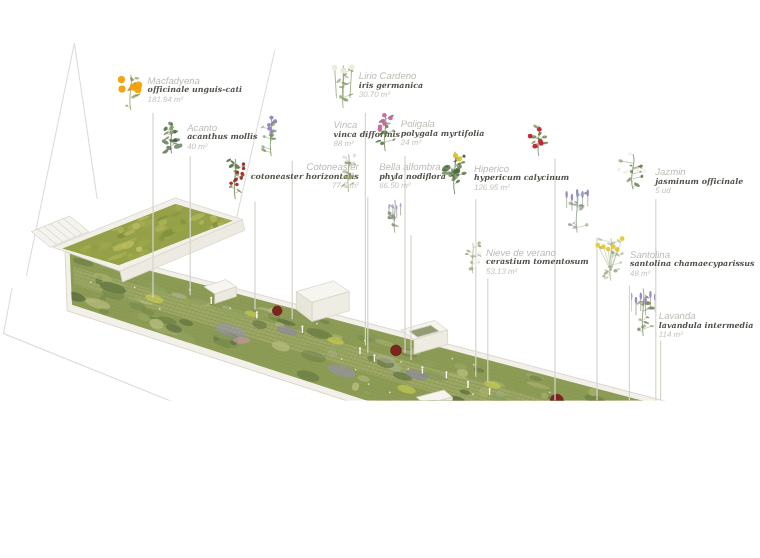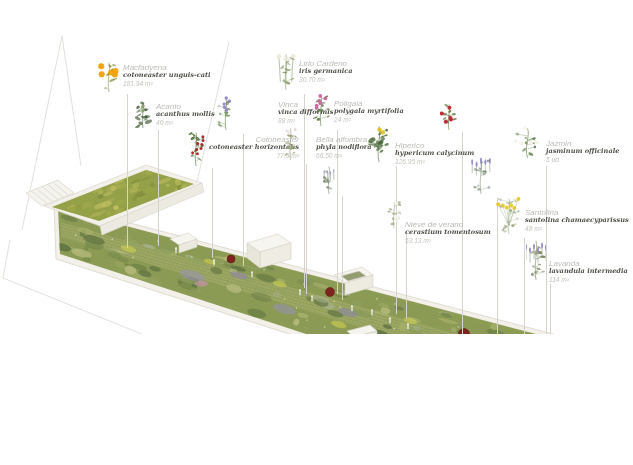--- a/index.html
+++ b/index.html
@@ -418,21 +418,21 @@
             <line x1="11" y1="7.9" x2="11.9" y2="6.0" stroke="#8a9450" stroke-width="0.45" opacity="0.7"></line>
             <ellipse cx="11.9" cy="6.0" rx="1.9" ry="1.2" fill="#8a9450" opacity="0.82" transform="rotate(44 11.9 6.0)"></ellipse>
             <circle cx="17.5" cy="10.9" r="3.0" fill="#f2a007" opacity="0.95"></circle>
             <circle cx="3.2" cy="6.3" r="3.0" fill="#f2a007" opacity="0.95"></circle>
             <circle cx="13.2" cy="12.6" r="3.0" fill="#f2a007" opacity="0.95"></circle>
             <circle cx="16.8" cy="14.5" r="3.0" fill="#f2a007" opacity="0.95"></circle>
             <circle cx="3.7" cy="14.2" r="3.0" fill="#f2a007" opacity="0.95"></circle>
           </svg></span>
         <span class="plant-text" style="margin-top: 4px;">
           <span class="plant-name">Macfadyena</span>
-          <span class="plant-latin">cotoneaster unguis-cati</span>
+          <span class="plant-latin">officinale unguis-cati</span>
           <span class="plant-area">181.94 m²</span>
         </span>
       </div>
       <div class="leader" style="left: 127px; top: 94px; height: 154px;"></div>
       <div class="plant-label" style="left: 133px; top: 100px;">
         <span class="plant-icon"><svg width="20" height="28" viewBox="0 0 20 28">
             <path d="M10,28 C 7.6,16.8 12.0,8.4 10.0,2.5" stroke="#46603a" stroke-width="0.7" fill="none" opacity="0.85"></path>
             <line x1="10" y1="18.2" x2="13.0" y2="16.6" stroke="#46603a" stroke-width="0.45" opacity="0.7"></line>
             <ellipse cx="13.0" cy="16.6" rx="1.2" ry="1.4" fill="#46603a" opacity="0.73" transform="rotate(-38 13.0 16.6)"></ellipse>
             <line x1="10" y1="18.9" x2="13.6" y2="17.2" stroke="#46603a" stroke-width="0.45" opacity="0.7"></line>
@@ -690,21 +690,21 @@
             <ellipse cx="3.2" cy="8.2" rx="0.7" ry="2.1" fill="#a2a6c6" opacity="0.95"></ellipse>
             <line x1="6.4" y1="10.1" x2="6.4" y2="16.6" stroke="#7d8b74" stroke-width="0.5"></line>
             <ellipse cx="6.4" cy="8.1" rx="0.7" ry="2.1" fill="#a2a6c6" opacity="0.95"></ellipse>
             <line x1="9.6" y1="11.0" x2="9.6" y2="17.5" stroke="#7d8b74" stroke-width="0.5"></line>
             <ellipse cx="9.6" cy="9.0" rx="0.7" ry="2.1" fill="#a2a6c6" opacity="0.95"></ellipse>
             <line x1="12.8" y1="9.0" x2="12.8" y2="15.5" stroke="#7d8b74" stroke-width="0.5"></line>
             <ellipse cx="12.8" cy="7.0" rx="0.7" ry="2.1" fill="#a2a6c6" opacity="0.95"></ellipse>
           </svg></span>
       </div>
       <div class="leader" style="left: 342px; top: 196px; height: 104px;"></div>
-      <div class="plant-label" style="left: 366px; top: 124px; align-items: flex-end;">
+      <div class="plant-label" style="left: 366px; top: 124px;">
         <span class="plant-icon"><svg width="26" height="38" viewBox="0 0 26 38">
             <path d="M13,38 C 9.9,22.8 15.6,11.4 13.0,2.5" stroke="#4c6a3a" stroke-width="0.7" fill="none" opacity="0.85"></path>
             <line x1="13" y1="20.1" x2="4.2" y2="17.8" stroke="#4c6a3a" stroke-width="0.45" opacity="0.7"></line>
             <ellipse cx="4.2" cy="17.8" rx="2.2" ry="1.3" fill="#4c6a3a" opacity="0.65" transform="rotate(-4 4.2 17.8)"></ellipse>
             <line x1="13" y1="8.5" x2="20.7" y2="6.2" stroke="#4c6a3a" stroke-width="0.45" opacity="0.7"></line>
             <ellipse cx="20.7" cy="6.2" rx="1.3" ry="1.3" fill="#4c6a3a" opacity="0.94" transform="rotate(25 20.7 6.2)"></ellipse>
             <line x1="13" y1="21.1" x2="14.7" y2="18.9" stroke="#4c6a3a" stroke-width="0.45" opacity="0.7"></line>
             <ellipse cx="14.7" cy="18.9" rx="1.4" ry="1.5" fill="#4c6a3a" opacity="0.91" transform="rotate(39 14.7 18.9)"></ellipse>
             <line x1="13" y1="29.4" x2="15.6" y2="27.1" stroke="#4c6a3a" stroke-width="0.45" opacity="0.7"></line>
             <ellipse cx="15.6" cy="27.1" rx="2.0" ry="1.2" fill="#4c6a3a" opacity="0.78" transform="rotate(-36 15.6 27.1)"></ellipse>
@@ -763,21 +763,21 @@
             <ellipse cx="7.0" cy="18.6" rx="1.1" ry="1.2" fill="#a3ad85" opacity="0.85" transform="rotate(39 7.0 18.6)"></ellipse>
             <line x1="8" y1="6.4" x2="13.5" y2="4.7" stroke="#a3ad85" stroke-width="0.45" opacity="0.7"></line>
             <ellipse cx="13.5" cy="4.7" rx="1.7" ry="1.0" fill="#a3ad85" opacity="0.95" transform="rotate(34 13.5 4.7)"></ellipse>
             <circle cx="10.0" cy="17.1" r="1.5" fill="#f4f2ea" opacity="0.95"></circle>
             <circle cx="11.8" cy="17.7" r="1.5" fill="#f4f2ea" opacity="0.95"></circle>
             <circle cx="12.5" cy="17.5" r="1.5" fill="#f4f2ea" opacity="0.95"></circle>
             <circle cx="10.4" cy="20.5" r="1.5" fill="#f4f2ea" opacity="0.95"></circle>
             <circle cx="13.7" cy="10.9" r="1.5" fill="#f4f2ea" opacity="0.95"></circle>
             <circle cx="9.7" cy="3.6" r="1.5" fill="#f4f2ea" opacity="0.95"></circle>
           </svg></span>
-        <span class="plant-text" style="margin-top: 21px;">
+        <span class="plant-text" style="margin-top: 7px;">
           <span class="plant-name">Nieve de verano</span>
           <span class="plant-latin">cerastium tomentosum</span>
           <span class="plant-area">53.13 m²</span>
         </span>
       </div>
       <div class="leader" style="left: 406px; top: 232px; height: 86px;"></div>
       <div class="plant-label" style="left: 440px; top: 102px;">
         <span class="plant-icon"><svg width="18" height="28" viewBox="0 0 18 28">
             <path d="M9,28 C 6.8,16.8 10.8,8.4 9.0,2.5" stroke="#6d7d4a" stroke-width="0.7" fill="none" opacity="0.85"></path>
             <line x1="9" y1="13.8" x2="13.9" y2="12.2" stroke="#6d7d4a" stroke-width="0.45" opacity="0.7"></line>

